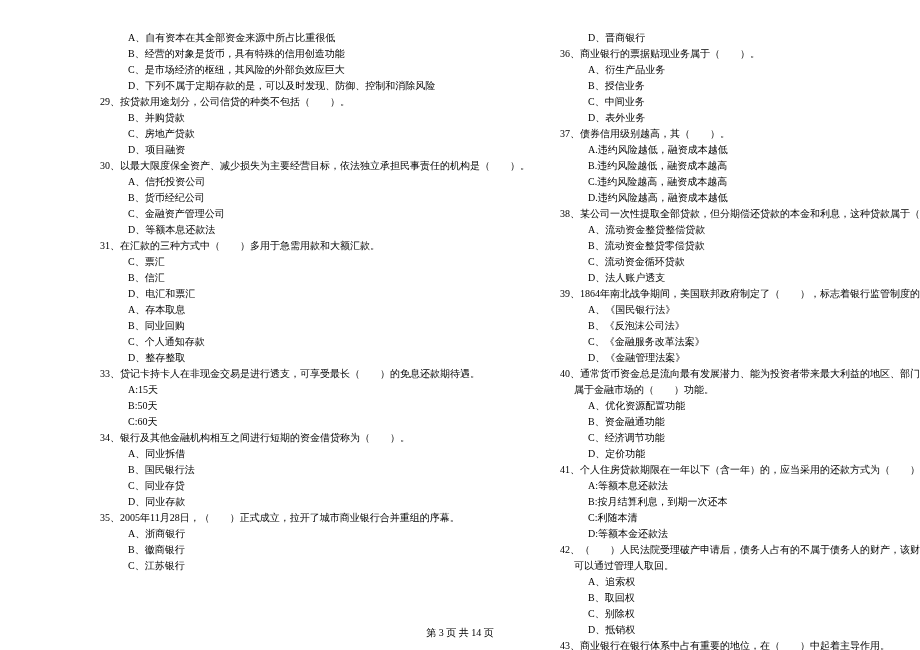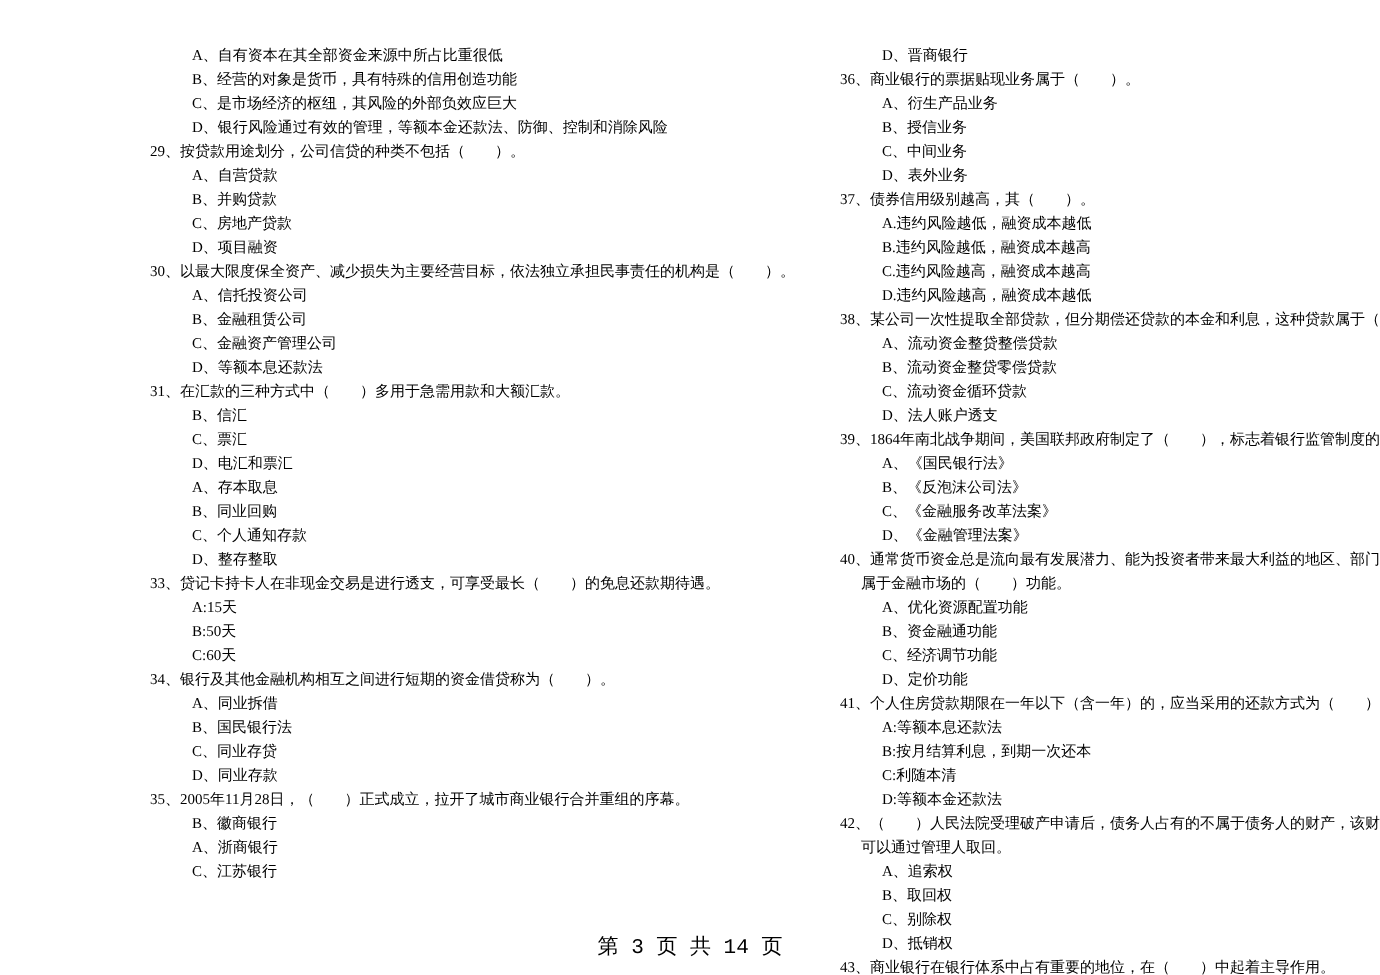--- a/index.html
+++ b/index.html
@@ -25,63 +25,61 @@
     .line { white-space: nowrap; }
     .opt { padding-left: 28px; }
     .q { padding-left: 0; }
     .cont { padding-left: 14px; }
     .footer {
       position: absolute;
       bottom: 10px;
       left: 0;
       right: 0;
       text-align: center;
-      font-size: 14px;
-      font-family: Liberation Mono, monospace;
+      font-size: 10px;
     }
   </style>
 </head>
 <body>
 
 <div class="page">
   <div class="col" id="col-left">
       <div class="line opt">A、自有资本在其全部资金来源中所占比重很低</div>
       <div class="line opt">B、经营的对象是货币，具有特殊的信用创造功能</div>
       <div class="line opt">C、是市场经济的枢纽，其风险的外部负效应巨大</div>
-      <div class="line opt">D、银行风险通过有效的管理，等额本金还款法、防御、控制和消除风险</div>
+      <div class="line opt">D、下列不属于定期存款的是，可以及时发现、防御、控制和消除风险</div>
       <div class="line q">29、按贷款用途划分，公司信贷的种类不包括（　　）。</div>
-      <div class="line opt">A、自营贷款</div>
       <div class="line opt">B、并购贷款</div>
       <div class="line opt">C、房地产贷款</div>
       <div class="line opt">D、项目融资</div>
       <div class="line q">30、以最大限度保全资产、减少损失为主要经营目标，依法独立承担民事责任的机构是（　　）。</div>
       <div class="line opt">A、信托投资公司</div>
-      <div class="line opt">B、金融租赁公司</div>
+      <div class="line opt">B、货币经纪公司</div>
       <div class="line opt">C、金融资产管理公司</div>
       <div class="line opt">D、等额本息还款法</div>
       <div class="line q">31、在汇款的三种方式中（　　）多用于急需用款和大额汇款。</div>
+      <div class="line opt">C、票汇</div>
       <div class="line opt">B、信汇</div>
-      <div class="line opt">C、票汇</div>
       <div class="line opt">D、电汇和票汇</div>
       <div class="line opt">A、存本取息</div>
       <div class="line opt">B、同业回购</div>
       <div class="line opt">C、个人通知存款</div>
       <div class="line opt">D、整存整取</div>
       <div class="line q">33、贷记卡持卡人在非现金交易是进行透支，可享受最长（　　）的免息还款期待遇。</div>
       <div class="line opt">A:15天</div>
       <div class="line opt">B:50天</div>
       <div class="line opt">C:60天</div>
       <div class="line q">34、银行及其他金融机构相互之间进行短期的资金借贷称为（　　）。</div>
       <div class="line opt">A、同业拆借</div>
       <div class="line opt">B、国民银行法</div>
       <div class="line opt">C、同业存贷</div>
       <div class="line opt">D、同业存款</div>
       <div class="line q">35、2005年11月28日，（　　）正式成立，拉开了城市商业银行合并重组的序幕。</div>
+      <div class="line opt">A、浙商银行</div>
       <div class="line opt">B、徽商银行</div>
-      <div class="line opt">A、浙商银行</div>
       <div class="line opt">C、江苏银行</div>
     </div>
   <div class="col" id="col-right">
       <div class="line opt">D、晋商银行</div>
       <div class="line q">36、商业银行的票据贴现业务属于（　　）。</div>
       <div class="line opt">A、衍生产品业务</div>
       <div class="line opt">B、授信业务</div>
       <div class="line opt">C、中间业务</div>
       <div class="line opt">D、表外业务</div>
       <div class="line q">37、债券信用级别越高，其（　　）。</div>

